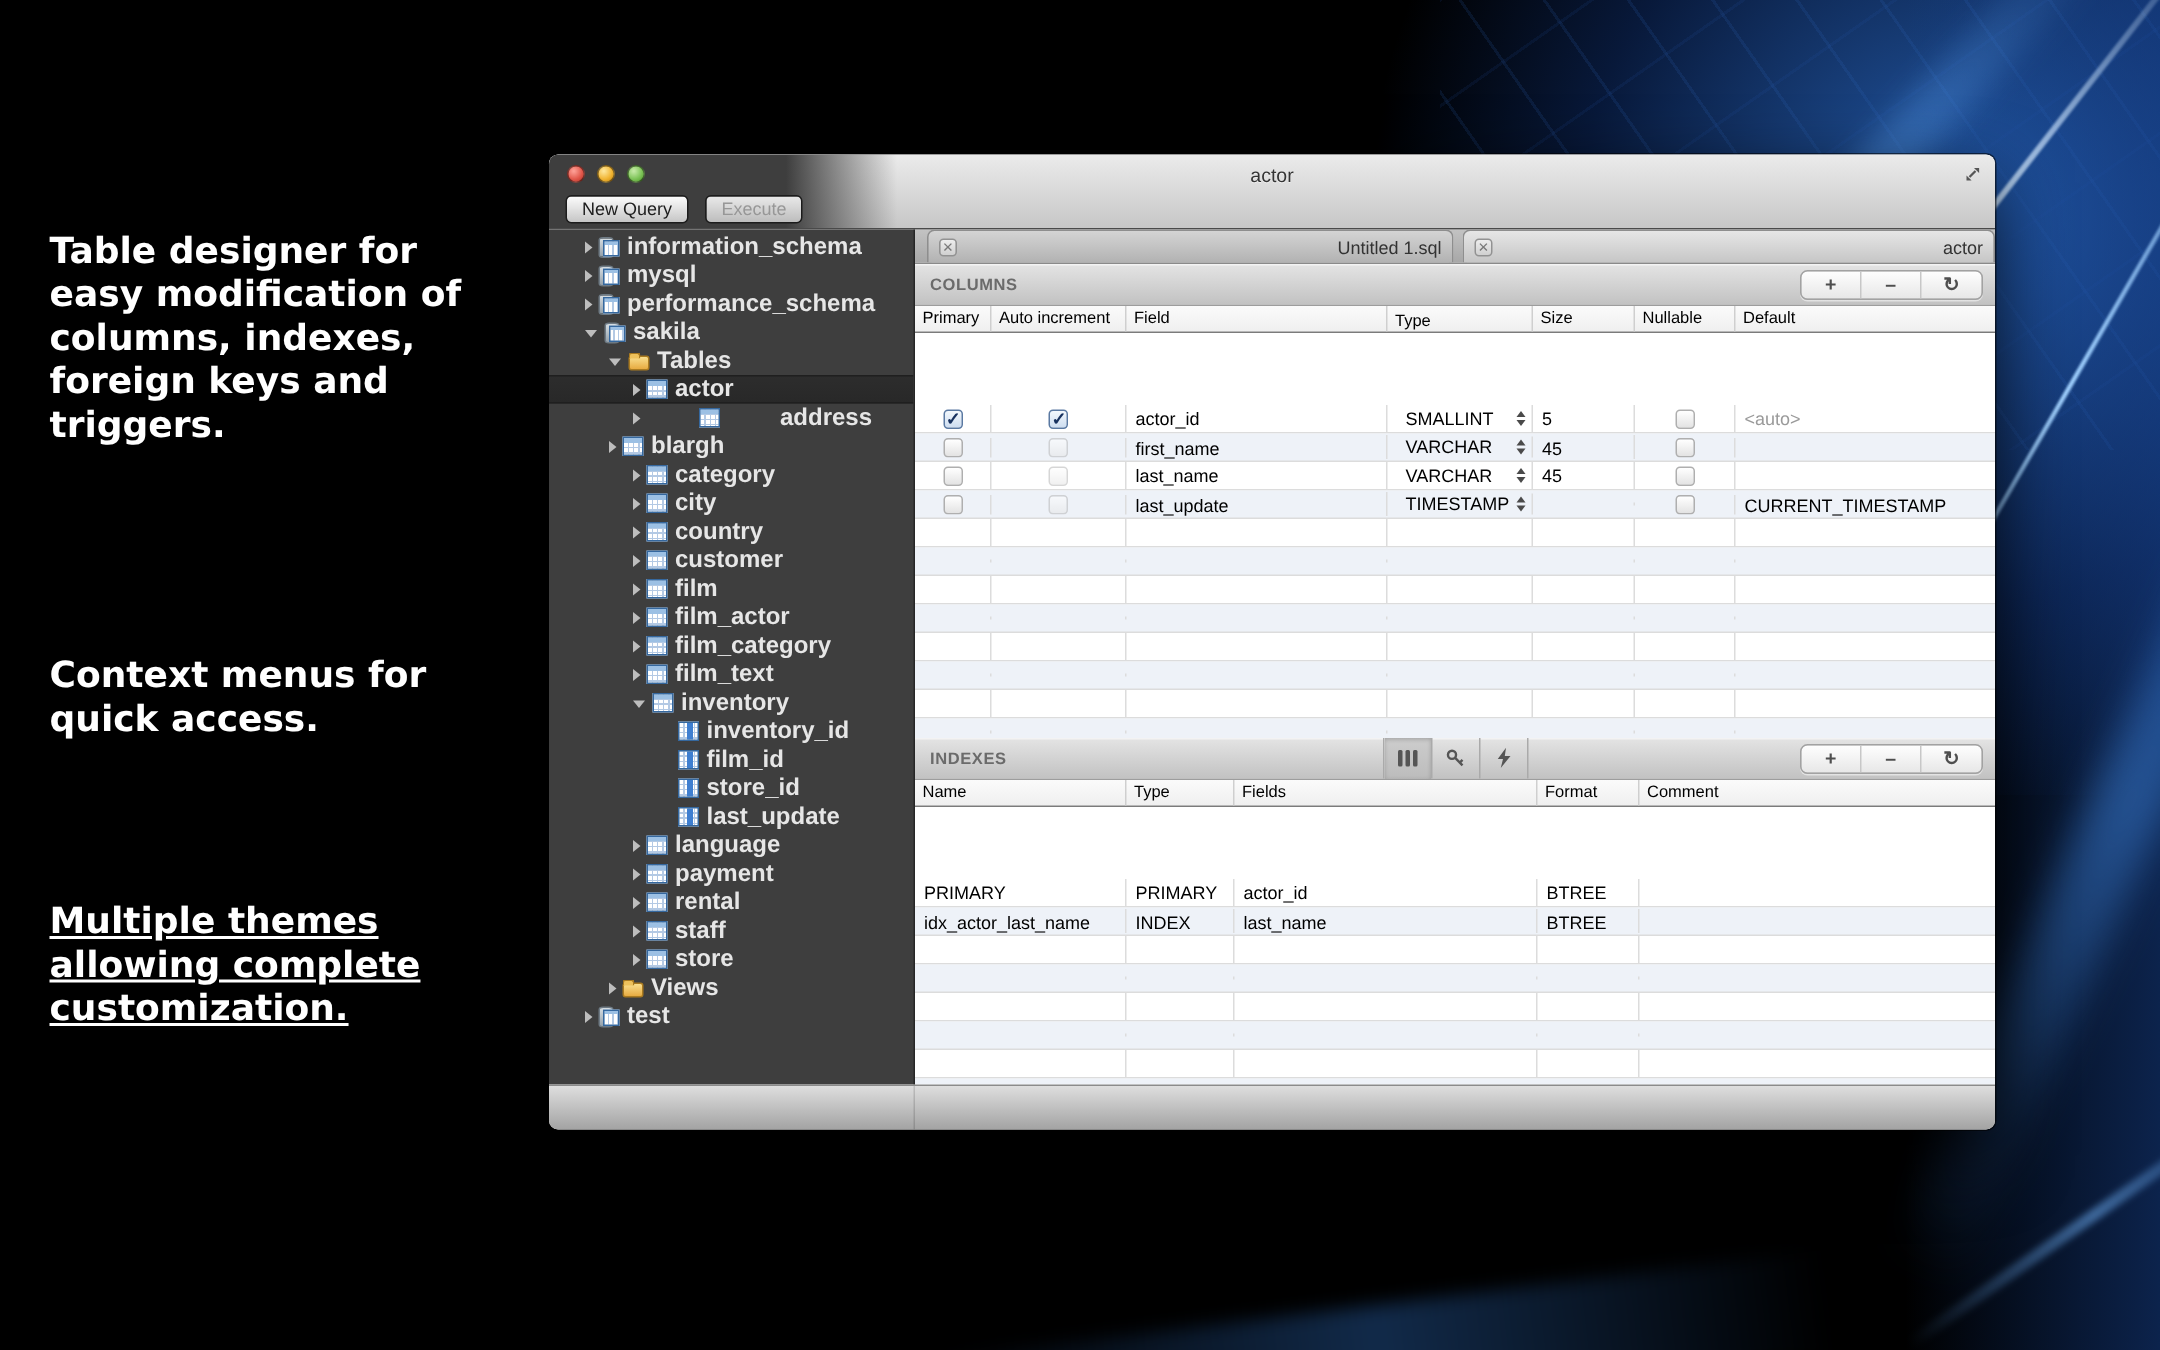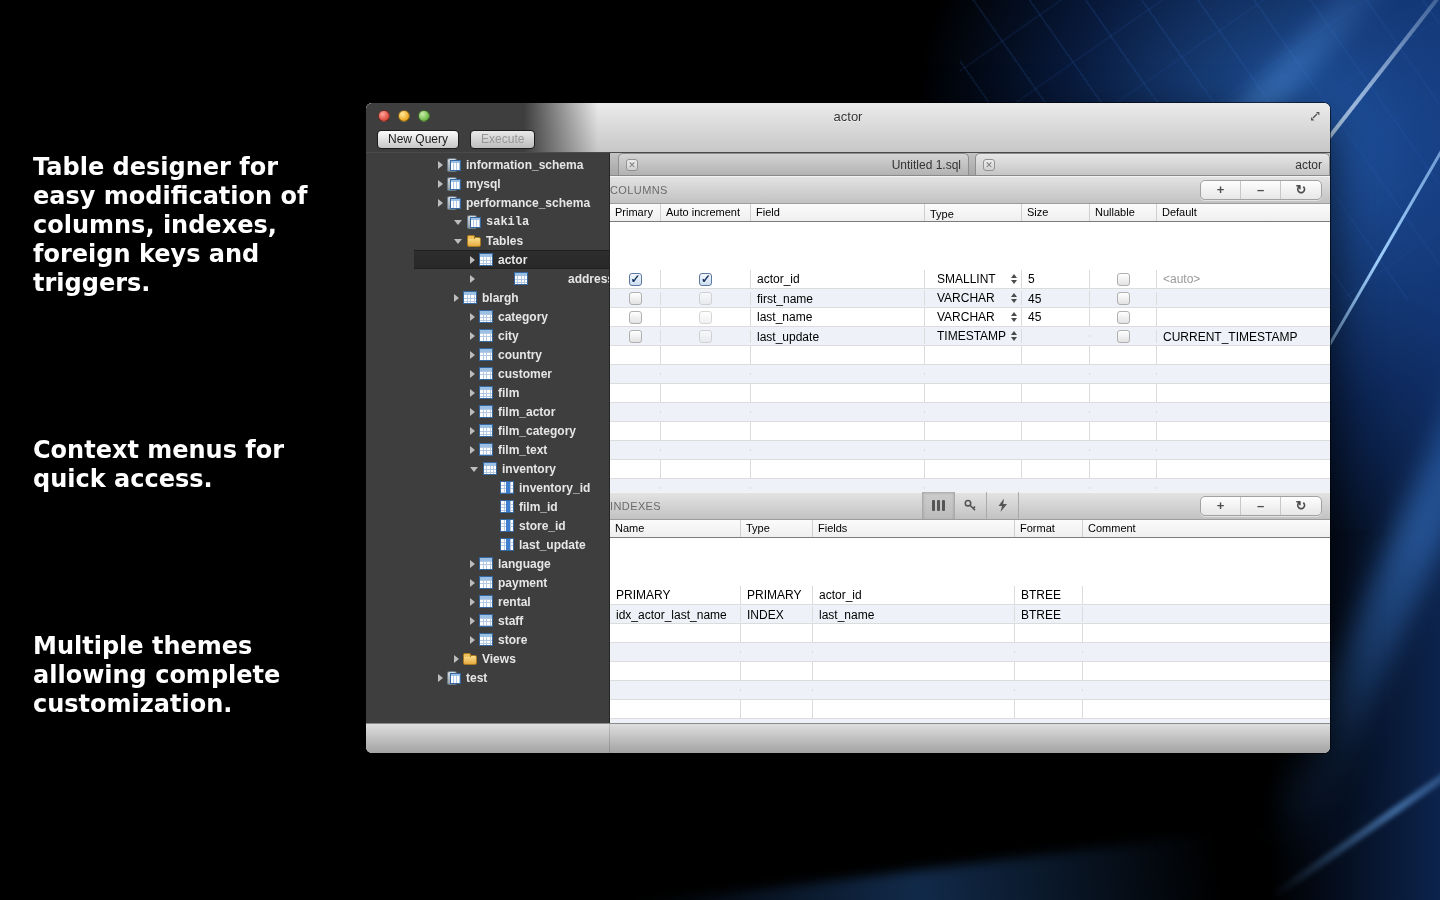--- a/index.html
+++ b/index.html
@@ -27,21 +27,21 @@
     background:linear-gradient(rgba(0,0,0,0), rgba(60,130,220,.5) 55%, rgba(0,0,0,0)); }
   #st5 { left:620px; bottom:-40px; width:600px; height:70px; transform:rotate(-7deg); filter:blur(6px);
     background:linear-gradient(90deg, rgba(0,0,0,0), rgba(50,120,210,.35), rgba(0,0,0,0)); }
   #st6 { right:40px; bottom:-60px; width:8px; height:300px; transform:rotate(55deg); filter:blur(2px);
     background:linear-gradient(rgba(0,0,0,0), rgba(110,175,245,.5), rgba(0,0,0,0)); }
 
   
   .promo { position:absolute; left:33px; width:300px; color:#fff;
     font-family:"DejaVu Sans", sans-serif; font-weight:bold; font-size:24px;
     line-height:29px; white-space:pre-line; }
-  #promo1 { top:153px; } #promo2 { top:436px; } #promo3 { top:632px; }
+  #promo1 { top:153px; } #promo2 { top:436px; } #promo3 { top:600px;text-decoration:underline; }
 
   
   #win { position:absolute; left:366px; top:103px; width:964px; height:650px;
     border-radius:6px; background:#fff; overflow:hidden;
     box-shadow:0 18px 48px rgba(0,0,0,.8), 0 0 0 1px rgba(0,0,0,.55); }
 
   
   #titlebar { position:relative; height:50px;
     background:linear-gradient(#ebebeb, #c7c7c7);
     border-bottom:1px solid #4a4a4a; }
@@ -73,22 +73,22 @@
   #srv-sub { font-size:10px; color:#a4a4a4; margin-top:1px; }
   .srv-ic { position:relative; width:17px; height:15px; flex:none; margin-top:1px; }
   .srv-ic::before { content:''; position:absolute; left:0; top:0; width:9px; height:13px;
     background:linear-gradient(#d6dde2, #93a0aa); border:1px solid #6e7a84; border-radius:3px/2px; }
   .srv-ic::after { content:''; position:absolute; right:0; bottom:0; width:10px; height:10px;
     border:1px solid #35689f; background:
       linear-gradient(#9cc0e4 0 3px, rgba(0,0,0,0) 3px),
       repeating-linear-gradient(90deg, rgba(0,0,0,0) 0 2px, #b9cde6 2px 3px), #fff; }
 
   #tree { margin-top:2px; }
-  .trow { display:flex; align-items:center; height:19px; gap:5px; font-size:12px;
-    font-weight:bold; color:#e6e6e6; white-space:nowrap;margin-left:48px; }
+  .trow { display:flex; align-items:center; height:19px; gap:5px; font-size:16px;
+    font-weight:bold; color:#e6e6e6; white-space:nowrap; }
   .trow.sel { background:linear-gradient(#2d2d2d, #282828);
     box-shadow:inset 0 1px 0 #1f1f1f, inset 0 -1px 0 #1f1f1f; }
   .arr { width:0; height:0; flex:none; }
   .arr.closed { border-left:5px solid #bdbdbd; border-top:4px solid transparent; border-bottom:4px solid transparent; margin-right:-1px; }
   .arr.open { border-top:5px solid #bdbdbd; border-left:4px solid transparent; border-right:4px solid transparent; margin-top:1px; }
   .arr.none { width:9px; }
   .ticon { position:relative; width:14px; height:13px; flex:none; }
   .ticon.table { border:1px solid #35689f; background:
       linear-gradient(#9cc0e4 0 3px, rgba(0,0,0,0) 3px),
       repeating-linear-gradient(90deg, rgba(0,0,0,0) 0 2.5px, #b3c9e4 2.5px 3.5px),
@@ -119,22 +119,22 @@
   .tab .lbl { flex:1; text-align:right; font-size:12px; color:#333; }
   .tab.t1 { width:352px; margin-right:6px; }
   .tab.t2 { width:356px; background:linear-gradient(#e6e6e6, #c6c6c6); }
   .tclose { width:12px; height:12px; flex:none; border:1px solid #929292; border-radius:3px;
     background:linear-gradient(#ededed, #d0d0d0); color:#787878; font-size:9px;
     line-height:10px; text-align:center; }
 
   .sechdr { height:28px; background:linear-gradient(#e4e4e4, #c2c2c2);
     border-bottom:1px solid #9d9d9d; box-shadow:inset 0 1px 0 #f3f3f3;
     display:flex; align-items:center; position:relative; flex:none; }
-  .sechdr .sectitle { font-size:11px; font-weight:normal; color:#6b6b6b;
-    letter-spacing:.4px; }
+  .sechdr .sectitle { font-size:11px; font-weight:bold; color:#6b6b6b;
+    letter-spacing:.4px; margin-left:10px; }
   .seg { position:absolute; right:8px; top:4px; display:flex; height:20px;
     border:1px solid #a2a2a2; border-radius:5px; overflow:hidden;
     background:linear-gradient(#fefefe, #e7e7e7); box-shadow:0 1px 0 rgba(255,255,255,.5); }
   .seg > div { width:40px; text-align:center; font-size:13px; font-weight:bold;
     color:#4e4e4e; line-height:18px; border-right:1px solid #c7c7c7; }
   .seg > div:last-child { border-right:none; }
   #idx-tools { position:absolute; left:312px; top:0; height:27px; display:flex;
     border-left:1px solid #aaa; }
   #idx-tools .tool { width:32px; display:flex; align-items:center; justify-content:center;
     border-right:1px solid #aaa; }
@@ -155,21 +155,21 @@
   .grow { display:flex; height:19px; border-bottom:1px solid #dcdcdc; background:#fff; }
   .grow.alt { background:#eef2f8;align-items:center; }
   .gc { border-right:1px solid #dcdcdc; overflow:hidden; white-space:nowrap;
     font-size:12px; color:#000; padding:2px 0 0 6px; }
   .gc:last-child { border-right:none; }
   .gc.ctr { display:flex; align-items:center; justify-content:center; padding:0; }
   .gc.muted { color:#9a9a9a; }
   .c0{width:51px;flex:none} .c1{width:90px;flex:none} .c2{width:174px;flex:none}
   .c3{width:97px;flex:none; display:flex; align-items:center; padding-top:0;}
   .c4{width:68px;flex:none} .c5{width:67px;flex:none} .c6{flex:1}
-  .i0{width:131px;flex:none} .i1{width:72px;flex:none} .i2{width:202px;flex:none}
+  .i0{width:141px;flex:none} .i1{width:72px;flex:none} .i2{width:202px;flex:none}
   .i3{width:68px;flex:none} .i4{flex:1; position:relative;}
   .caret { position:absolute; right:6px; top:5px; font-size:9px; color:#111; }
 
   .cb { width:13px; height:13px; border:1px solid #afafaf; border-radius:3px;
     background:linear-gradient(#fff, #e3e3e3); position:relative; }
   .cb.on { border-color:#5a79a2; background:linear-gradient(#f3f8fd, #cdddf0); }
   .cb.on::after { content:'\2713'; position:absolute; left:1px; top:-2px;
     font-size:12px; font-weight:bold; color:#17315f; }
   .cb.dim { opacity:.5; }
   .stepper { margin-left:auto; margin-right:4px; display:flex; flex-direction:column; gap:2px; }
@@ -241,21 +241,21 @@
           <div class="trow" style="padding-left: 24px;">
             <span class="arr closed"></span>
             <span class="ticon database"></span>
             <span class="tlabel">mysql</span>
           </div>
           <div class="trow" style="padding-left: 24px;">
             <span class="arr closed"></span>
             <span class="ticon database"></span>
             <span class="tlabel">performance_schema</span>
           </div>
-          <div class="trow" style="padding-left: 40px; font-family: Liberation Mono, monospace;">
+          <div class="trow" style="padding-left: 24px;">
             <span class="arr open"></span>
             <span class="ticon database"></span>
             <span class="tlabel">sakila</span>
           </div>
           <div class="trow" style="padding-left: 40px;">
             <span class="arr open"></span>
             <span class="ticon folder"></span>
             <span class="tlabel">Tables</span>
           </div>
           <div class="trow sel" style="padding-left: 56px;">

